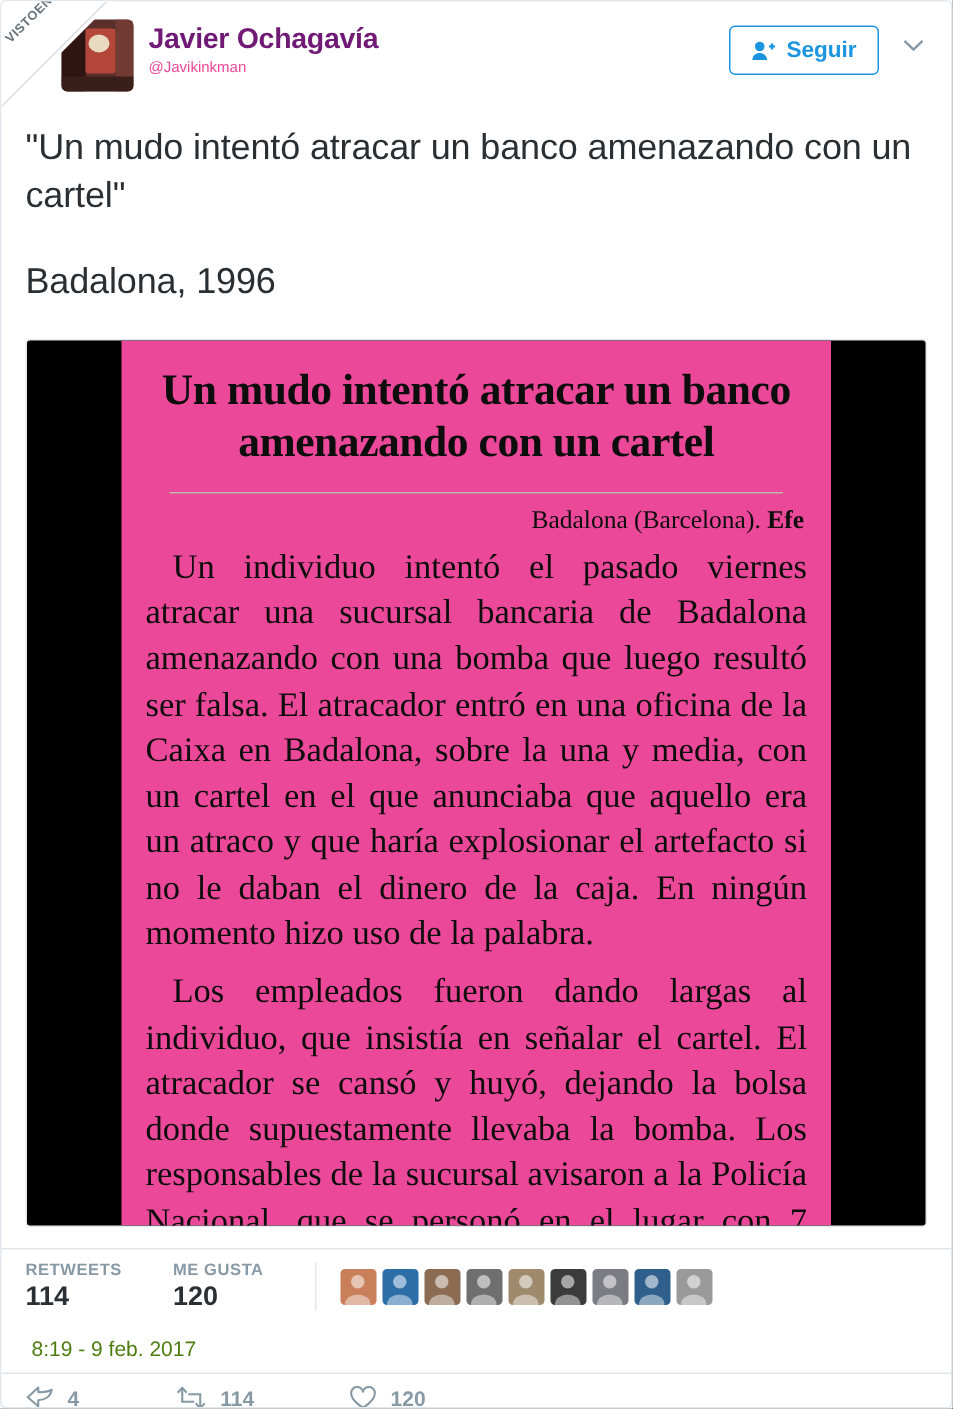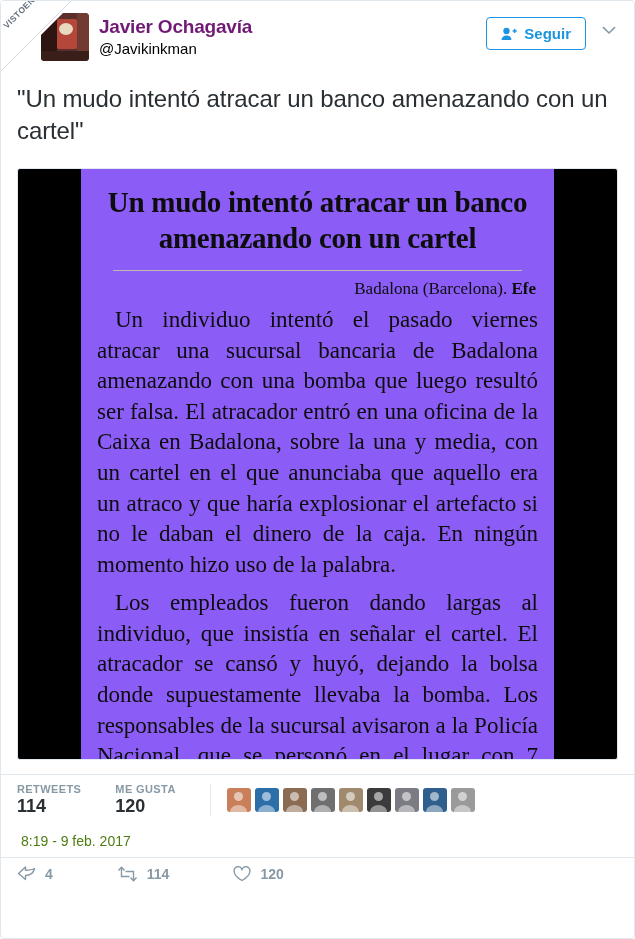--- a/index.html
+++ b/index.html
@@ -83,22 +83,22 @@
     padding-top: 2px;
     line-height: 1.25;
   }
   .fullname {
     font-size: 19px;
     font-weight: bold;
     color: #701a75;
     letter-spacing: -0.2px;
   }
   .username {
-    font-size: 15px;
-    color: #000000;
+    font-size: 10px;
+    color: #ec4899;
     margin-top: 1px;
   }
 
   .header-actions {
     margin-left: auto;
     display: flex;
     align-items: flex-start;
     gap: 10px;
     padding-top: 4px;
   }
@@ -150,21 +150,21 @@
     overflow: hidden;
     height: 590px;
     position: relative;
   }
   .clip-inner {
     position: absolute;
     left: 63px;
     right: 63px;
     top: 0;
     bottom: 0;
-    background: #8b5cf6;
+    background: #ec4899;
     padding: 16px 12px 10px 12px;
     box-sizing: border-box;
     color: #0d0d0d;
   }
   .clip-head {
     font-family: "Liberation Serif", serif;
     font-weight: bold;
     font-size: 29px;
     line-height: 1.22;
     text-align: center;
@@ -332,20 +332,21 @@
       <div class="caret-btn">
         <svg width="14" height="9" viewBox="0 0 14 9" xmlns="http://www.w3.org/2000/svg">
           <path d="M1 1.2 L7 7 L13 1.2" fill="none" stroke="#8899a6" stroke-width="1.6"></path>
         </svg>
       </div>
     </div>
   </div>
 
   <div class="tweet-text">
     <span>"Un mudo intentó atracar un banco amenazando con un cartel"</span>
+    <span class="para2">Badalona, 1996</span>
   </div>
 
   <div class="media">
     <div class="clip-inner">
       <div class="clip-head">Un mudo intentó atracar un banco amenazando con un cartel</div>
       <div class="clip-rule"></div>
       <div class="clip-dateline">
         <span>Badalona (Barcelona).</span>
         <b>Efe</b>
       </div>

